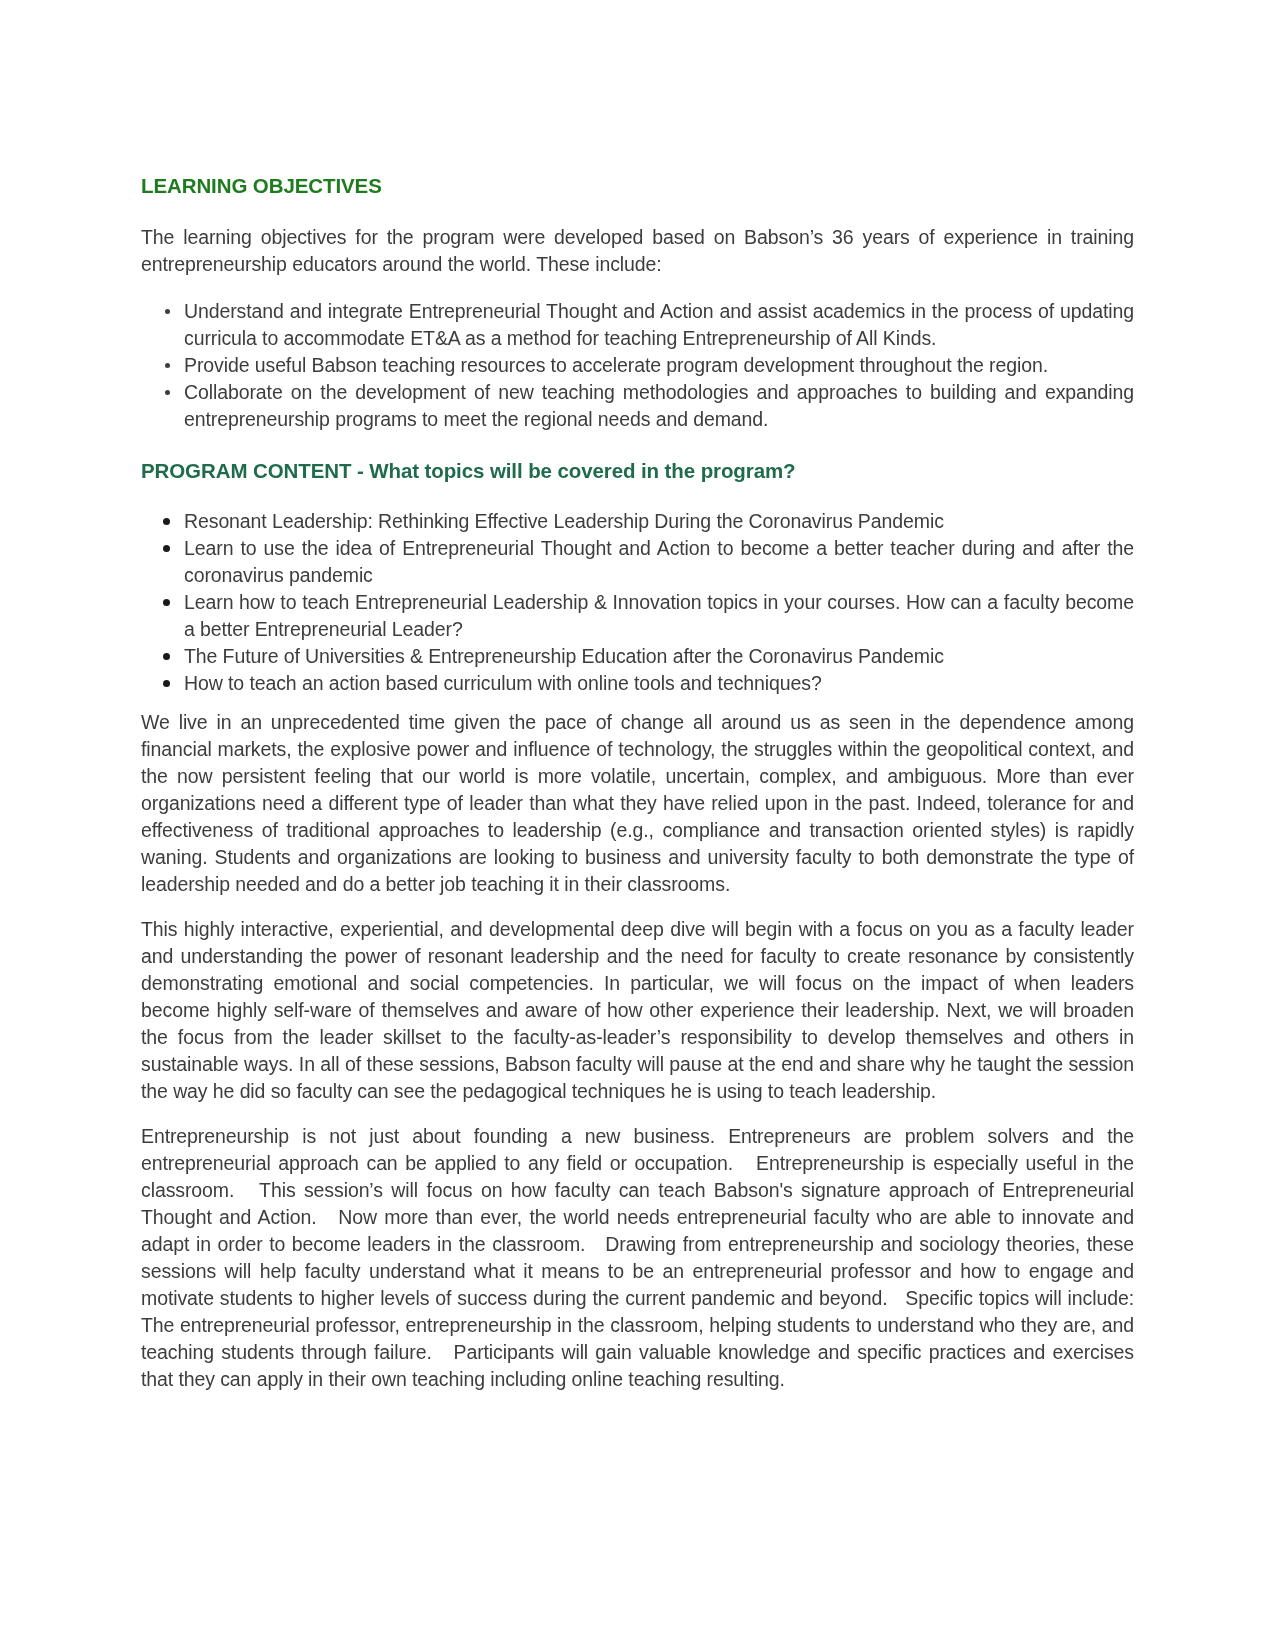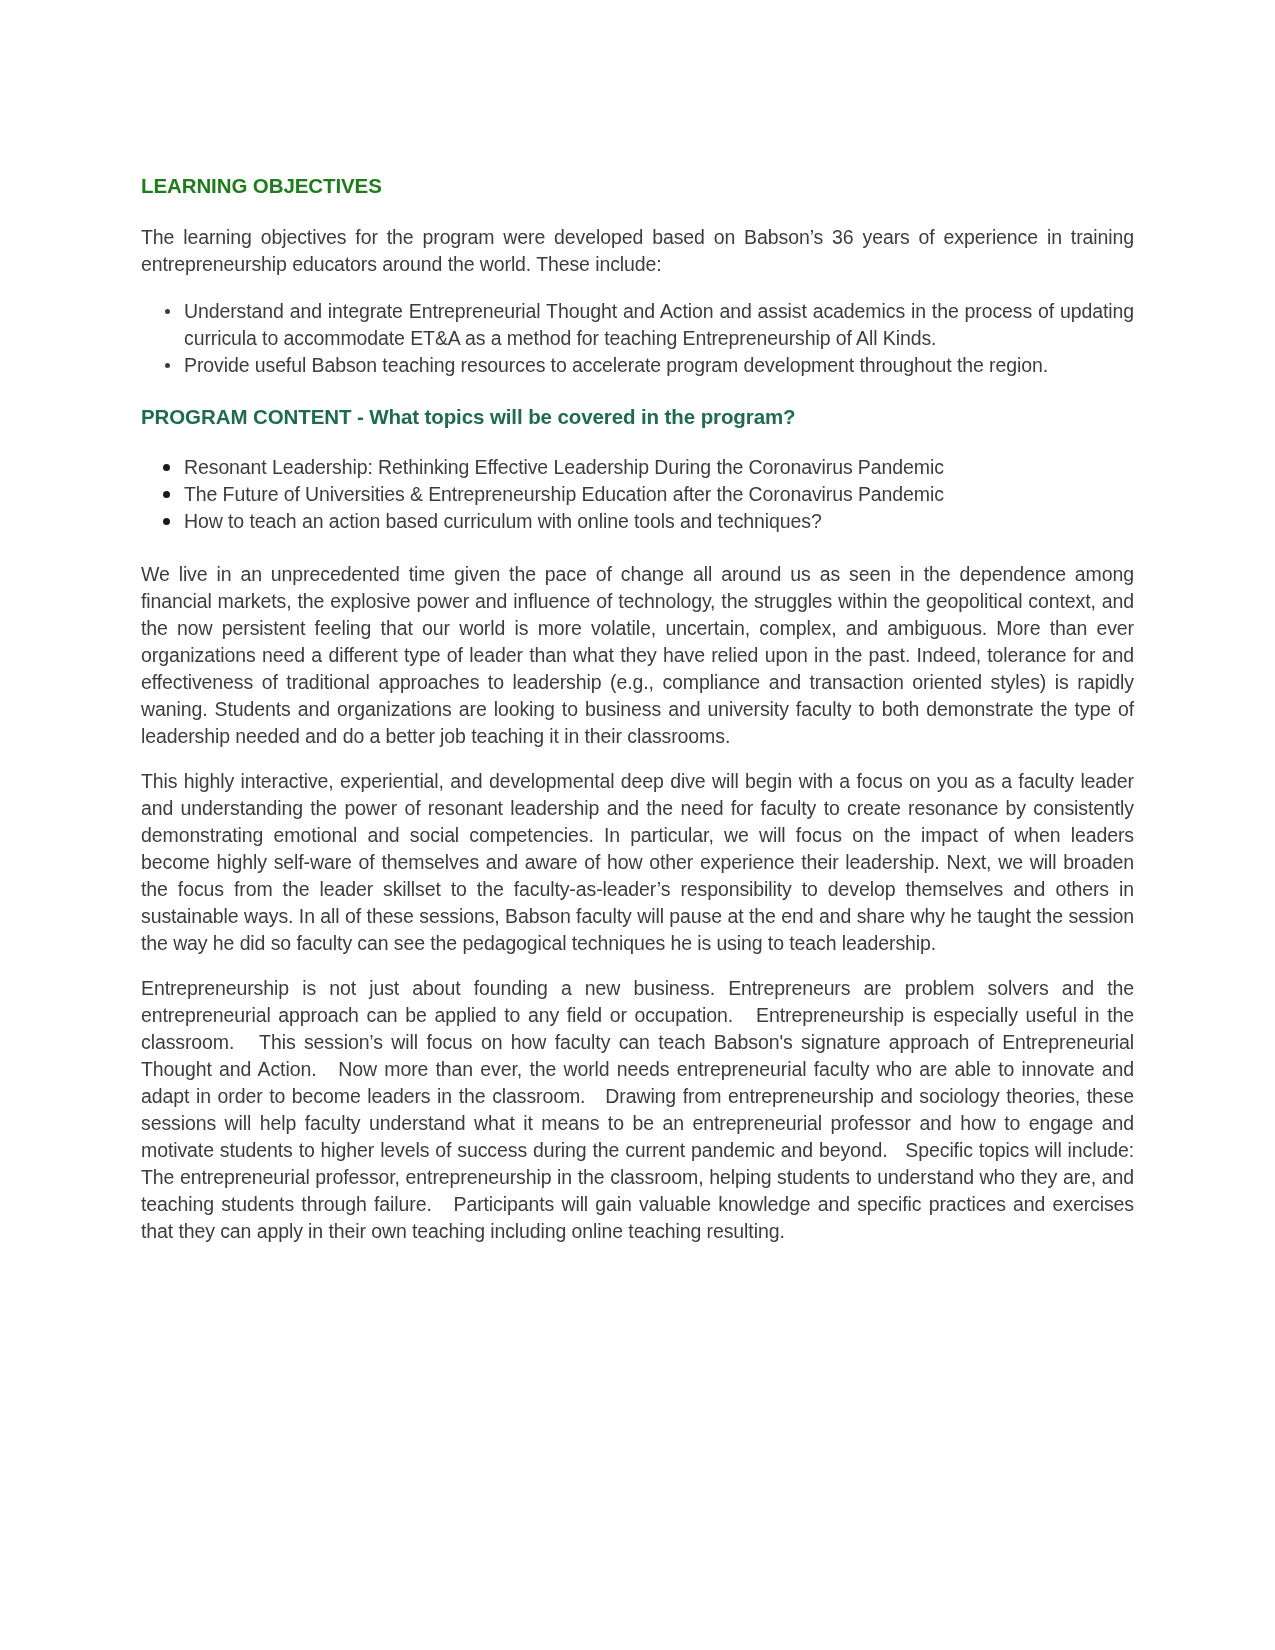--- a/index.html
+++ b/index.html
@@ -46,21 +46,21 @@
   ul {
     list-style: none;
     margin: 0;
     padding: 0;
     text-align: justify;
   }
   ul.list-objectives {
     margin-bottom: 24px;
   }
   ul.list-topics {
-    margin-bottom: 26px;
+    margin-bottom: 12px;
   }
   li {
     position: relative;
     padding-left: 43px;
   }
   ul.list-objectives li::before {
     content: "";
     position: absolute;
     left: 24px;
     top: 11px;
@@ -85,26 +85,29 @@
 
 <div class="page">
 
   <h2 class="heading heading-green">LEARNING OBJECTIVES</h2>
 
   <p class="intro">The learning objectives for the program were developed based on Babson’s 36 years of experience in training entrepreneurship educators around the world. These include:</p>
 
   <ul class="list-objectives">
     <li>Understand and integrate Entrepreneurial Thought and Action and assist academics in the process of updating curricula to accommodate ET&amp;A as a method for teaching Entrepreneurship of All Kinds.</li>
     <li>Provide useful Babson teaching resources to accelerate program development throughout the region.</li>
+    <li>Collaborate on the development of new teaching methodologies and approaches to building and expanding entrepreneurship programs to meet the regional needs and demand.</li>
   </ul>
 
   <h2 class="heading heading-teal">PROGRAM CONTENT - What topics will be covered in the program?</h2>
 
   <ul class="list-topics">
     <li>Resonant Leadership: Rethinking Effective Leadership During the Coronavirus Pandemic</li>
+    <li>Learn to use the idea of Entrepreneurial Thought and Action to become a better teacher during and after the coronavirus pandemic</li>
+    <li>Learn how to teach Entrepreneurial Leadership &amp; Innovation topics in your courses. How can a faculty become a better Entrepreneurial Leader?</li>
     <li>The Future of Universities &amp; Entrepreneurship Education after the Coronavirus Pandemic</li>
     <li>How to teach an action based curriculum with online tools and techniques?</li>
   </ul>
 
   <p>We live in an unprecedented time given the pace of change all around us as seen in the dependence among financial markets, the explosive power and influence of technology, the struggles within the geopolitical context, and the now persistent feeling that our world is more volatile, uncertain, complex, and ambiguous. More than ever organizations need a different type of leader than what they have relied upon in the past. Indeed, tolerance for and effectiveness of traditional approaches to leadership (e.g., compliance and transaction oriented styles) is rapidly waning. Students and organizations are looking to business and university faculty to both demonstrate the type of leadership needed and do a better job teaching it in their classrooms.</p>
 
   <p>This highly interactive, experiential, and developmental deep dive will begin with a focus on you as a faculty leader and understanding the power of resonant leadership and the need for faculty to create resonance by consistently demonstrating emotional and social competencies. In particular, we will focus on the impact of when leaders become highly self-ware of themselves and aware of how other experience their leadership. Next, we will broaden the focus from the leader skillset to the faculty-as-leader’s responsibility to develop themselves and others in sustainable ways. In all of these sessions, Babson faculty will pause at the end and share why he taught the session the way he did so faculty can see the pedagogical techniques he is using to teach leadership.</p>
 
   <p>Entrepreneurship is not just about founding a new business. Entrepreneurs are problem solvers and the entrepreneurial approach can be applied to any field or occupation.   Entrepreneurship is especially useful in the classroom.   This session’s will focus on how faculty can teach Babson's signature approach of Entrepreneurial Thought and Action.   Now more than ever, the world needs entrepreneurial faculty who are able to innovate and adapt in order to become leaders in the classroom.   Drawing from entrepreneurship and sociology theories, these sessions will help faculty understand what it means to be an entrepreneurial professor and how to engage and motivate students to higher levels of success during the current pandemic and beyond.   Specific topics will include: The entrepreneurial professor, entrepreneurship in the classroom, helping students to understand who they are, and teaching students through failure.   Participants will gain valuable knowledge and specific practices and exercises that they can apply in their own teaching including online teaching resulting.</p>
 

